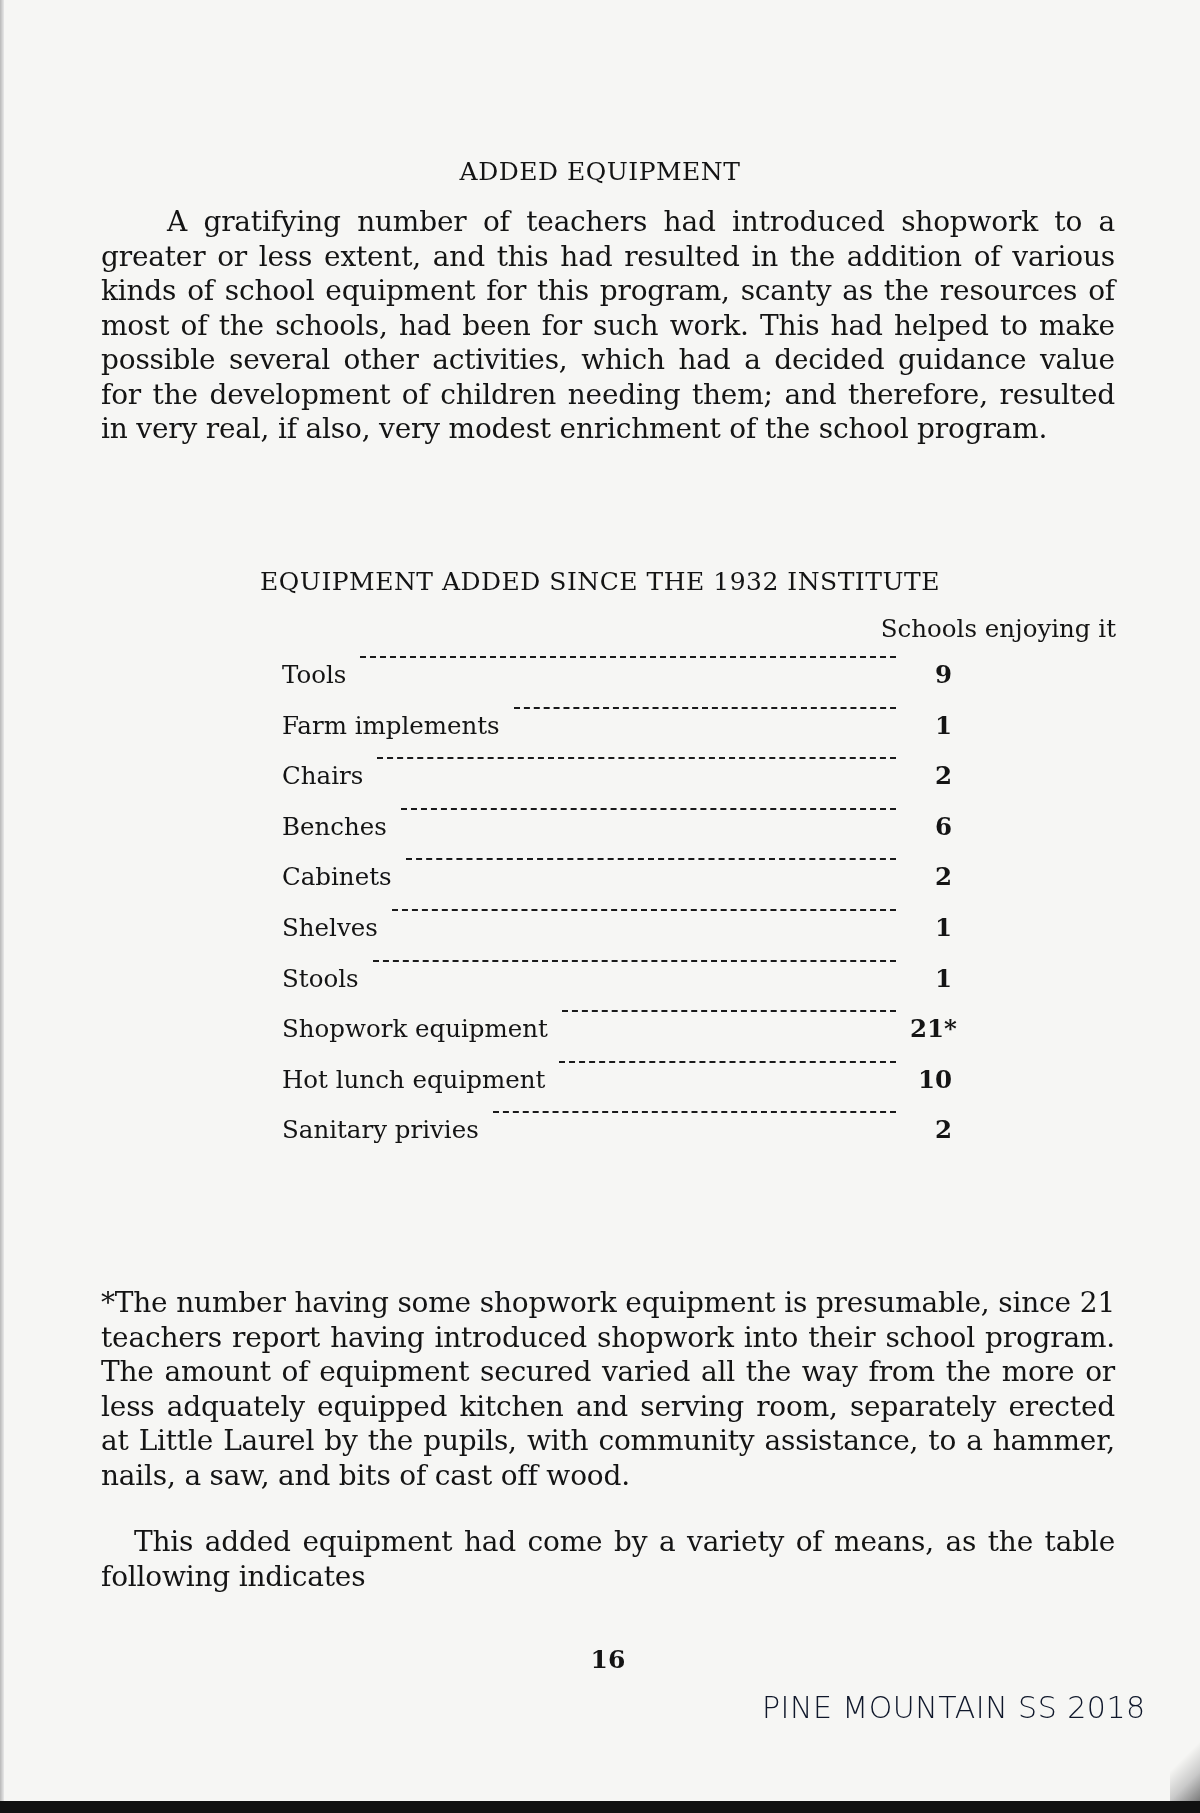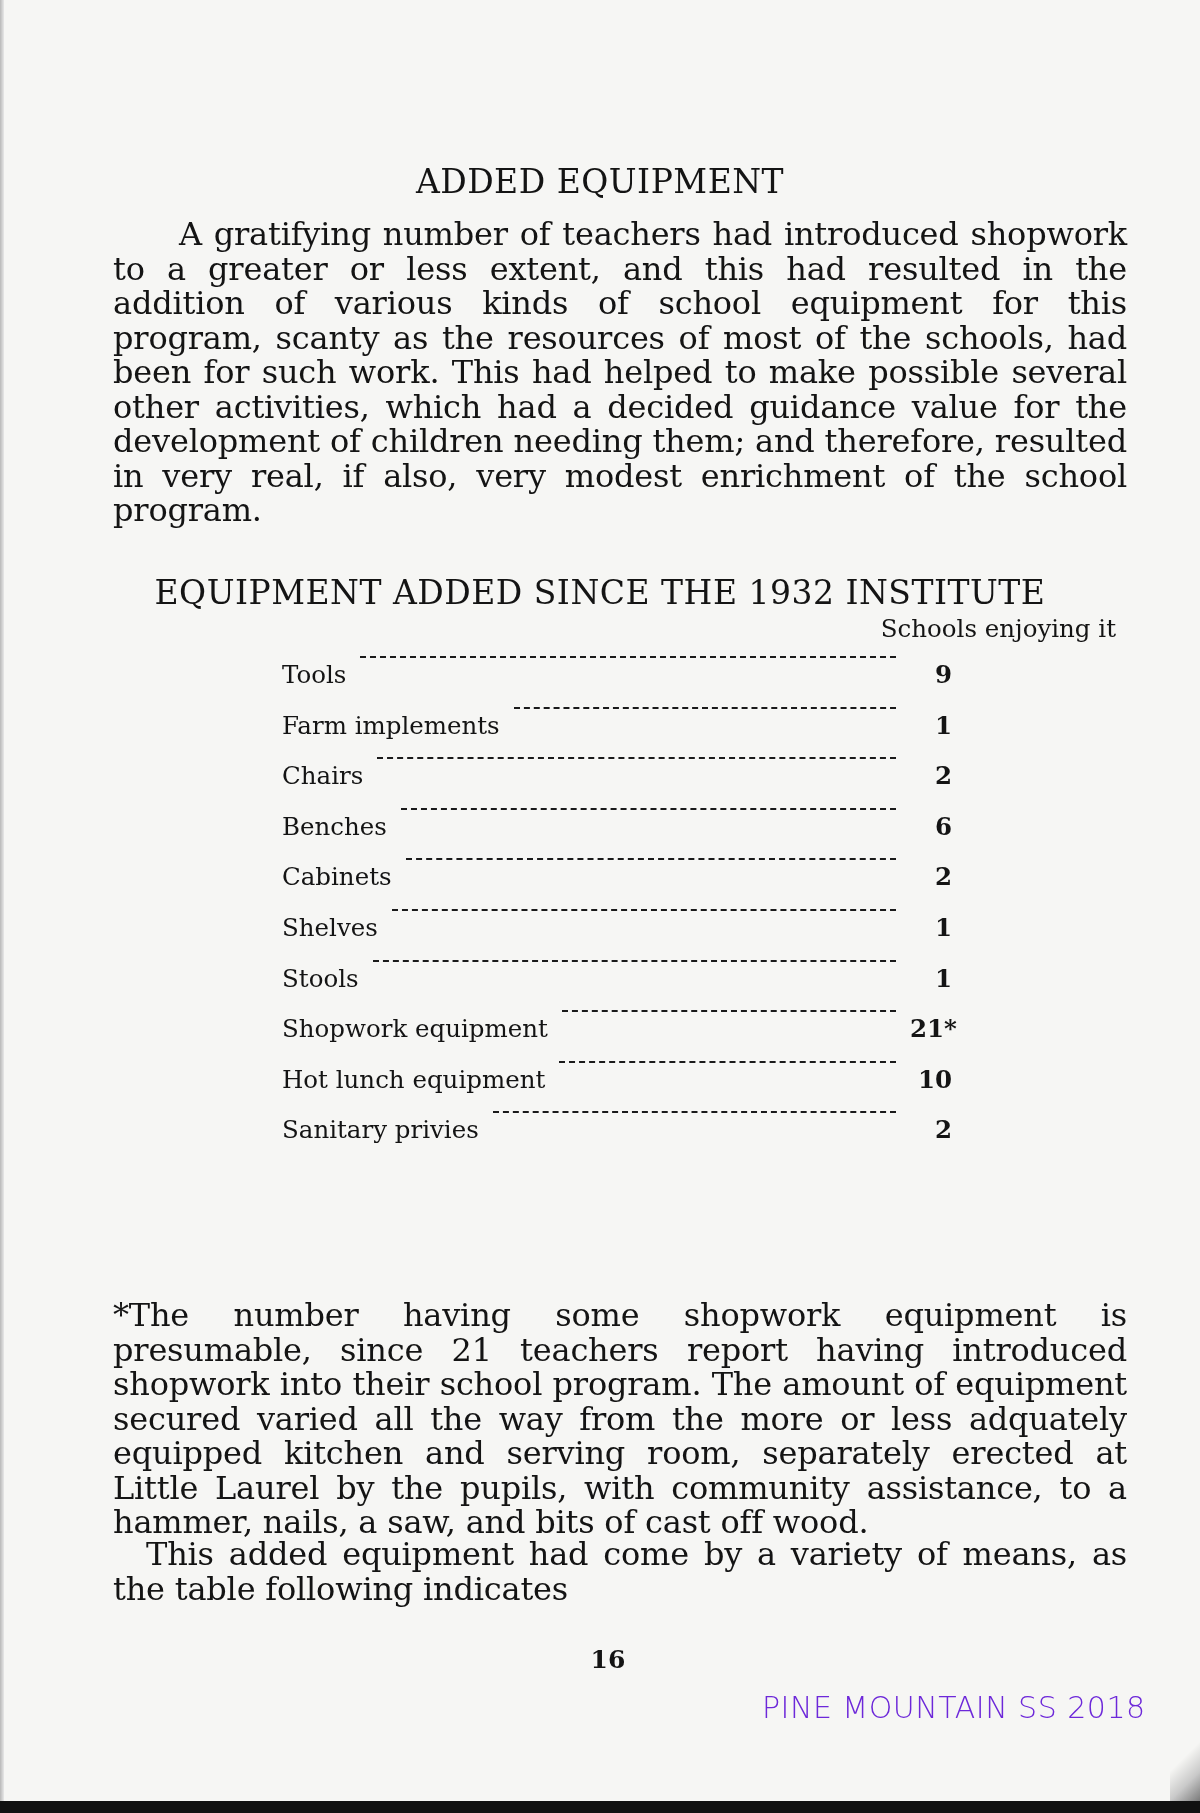--- a/index.html
+++ b/index.html
@@ -15,28 +15,28 @@
   }
   .page-bottom-edge {
     position: absolute; left: 0; bottom: 0; width: 1200px; height: 12px; background: #111;
   }
   .page-curl {
     position: absolute; right: 0; bottom: 12px; width: 30px; height: 70px;
     background: linear-gradient(135deg, #f6f6f4 40%, #c9c9c9 70%, #7a7a7a);
   }
   .heading {
     position: absolute; left: 0; width: 1200px; text-align: center;
-    font-size: 33px; letter-spacing: 0.5px; font-weight: normal;
+    font-size: 25px; letter-spacing: 0.5px; font-weight: normal;
   }
   #h-added { top: 140px; }
   #h-since { top: 546px; left: 60px; width: 1080px; }
   .para {
     position: absolute; left: 101px; width: 1014px;
-    font-size: 32px; line-height: 34.5px; text-align: justify;
-    margin: 12px; letter-spacing: -0.2px;
+    font-size: 28px; line-height: 34.5px; text-align: justify;
+    margin: 0; letter-spacing: -0.2px;
   }
   #intro { top: 205px; text-indent: 66px; }
   #footnote { top: 1286px; }
   #closing { top: 1525px; text-indent: 33px; }
   .col-header {
     position: absolute; top: 614px; right: 84px; font-size: 24.5px; text-align: right;
   }
   .table { position: absolute; left: 282px; top: 660px; width: 670px; }
   .row {
     display: flex; align-items: flex-start; height: 50.6px; font-size: 24.5px;
@@ -47,21 +47,21 @@
     margin-right: 14px;
   }
   .row .value { width: 42px; text-align: right; font-weight: bold; white-space: nowrap; }
   .page-number {
     position: absolute; top: 1645px; left: 0; width: 1216px; text-align: center;
     font-size: 25px; font-weight: bold;
   }
   .watermark {
     position: absolute; top: 1690px; left: 762px;
     font-family: "DejaVu Sans", "Liberation Sans", sans-serif;
-    font-size: 30px; color: #6d28d9; letter-spacing: 0.5px; font-weight: 300;
+    font-size: 30px; color: #0f172a; letter-spacing: 0.5px; font-weight: 300;
   }
 </style>
 </head>
 <body>
 
 <div class="page-edge-left"></div>
 
 <h1 id="h-added" class="heading">ADDED EQUIPMENT</h1>
 
 <p id="intro" class="para">A gratifying number of teachers had introduced shopwork to a greater or less extent, and this had resulted in the addition of various kinds of school equipment for this program, scanty as the resources of most of the schools, had been for such work. This had helped to make possible several other activities, which had a decided guidance value for the development of children needing them; and therefore, resulted in very real, if also, very modest enrichment of the school program.</p>

